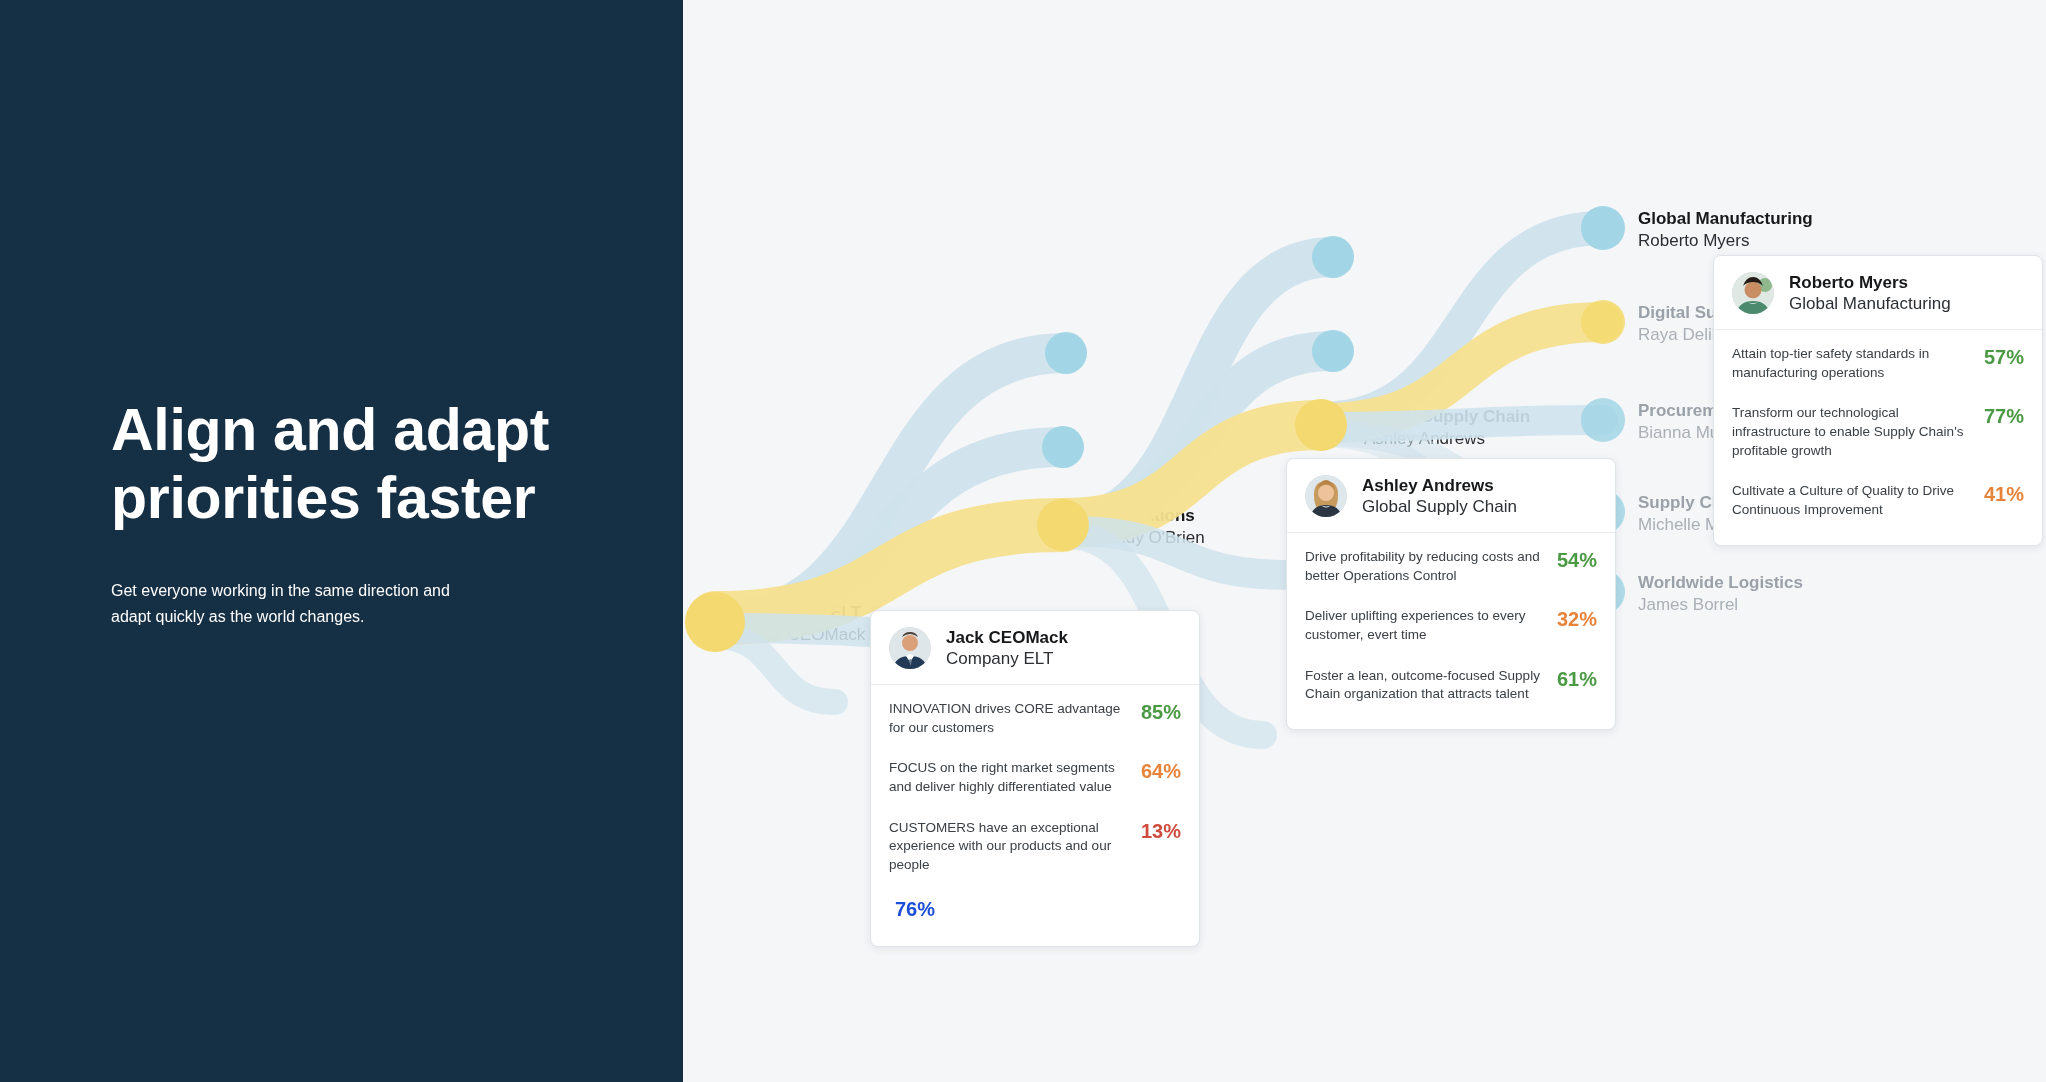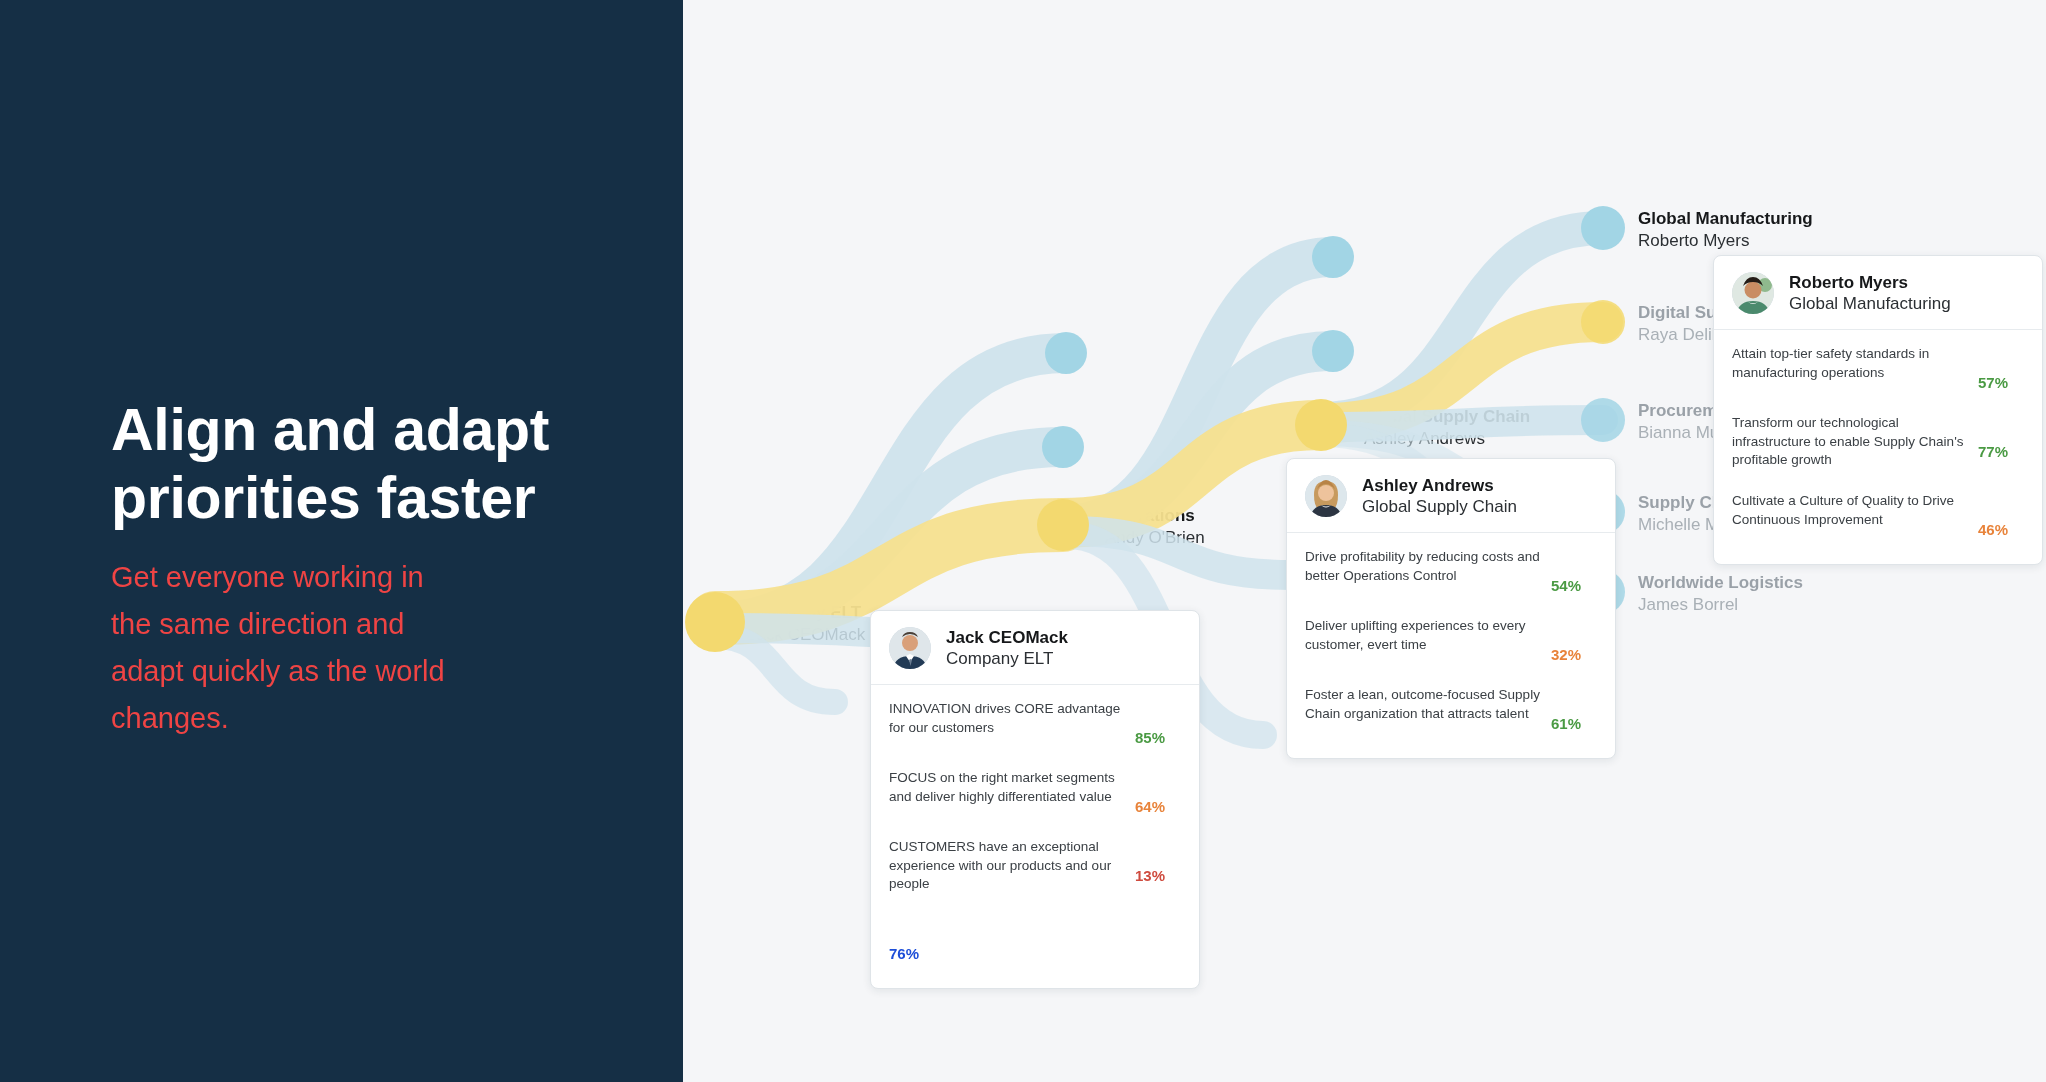--- a/index.html
+++ b/index.html
@@ -22,25 +22,25 @@
     position: absolute; left: 111px; top: 396px;
     width: 520px;
     font-family: Liberation Sans, sans-serif;
     font-weight: 700;
     font-size: 59px;
     line-height: 1.16;
     color: #ffffff;
     letter-spacing: -0.3px;
   }
   .subcopy {
-    position: absolute; left: 111px; top: 554px;
+    position: absolute; left: 111px; top: 578px;
     width: 360px;
-    font-size: 29px;
+    font-size: 16px;
     line-height: 1.62;
-    color: #ef4444;
+    color: #ffffff;
     font-weight: 400;
   }
 
   
   .canvas {
     position: absolute; left: 683px; top: 0;
     width: 1363px; height: 1082px;
     background: #f5f6f8;
     overflow: hidden;
   }
@@ -83,22 +83,22 @@
   .pcard-body { padding: 4px 18px 14px 18px; }
   .goal-row {
     display: flex; align-items: flex-start; gap: 10px;
     padding: 11px 0 11px 0;
   }
   .goal-text {
     flex: 1 1 auto;
     font-size: 13.5px; line-height: 1.38; color: #3b4045;
   }
   .goal-pct {
-    flex: 0 0 auto; width: 46px; text-align: left;
-    font-size: 15px; font-weight: 600; line-height: 1.2; margin-top: 29px;
+    flex: 0 0 auto; width: 46px; text-align: right;
+    font-size: 20px; font-weight: 600; line-height: 1.2;
   }
 
   
   .z-ashley   { z-index: 30; }
   .z-roberto  { z-index: 40; }
   .z-jack     { z-index: 20; }
   .labels     { z-index: 15; }
   .flow-svg   { z-index: 5; }
 </style>
 </head>
@@ -277,19 +277,19 @@
           <div class="goal-row">
             <div class="goal-text">Attain top-tier safety standards in manufacturing operations</div>
             <div class="goal-pct" style="color: rgb(74, 154, 67);">57%</div>
           </div>
           <div class="goal-row">
             <div class="goal-text">Transform our technological infrastructure to enable Supply Chain's profitable growth</div>
             <div class="goal-pct" style="color: rgb(74, 154, 67);">77%</div>
           </div>
           <div class="goal-row">
             <div class="goal-text">Cultivate a Culture of Quality to Drive Continuous Improvement</div>
-            <div class="goal-pct" style="color: rgb(232, 131, 58);">46%</div>
+            <div class="goal-pct" style="color: rgb(232, 131, 58);">41%</div>
           </div>
         </div>
     </div>
 
   </div>
 </div>
 
 </body></html>

